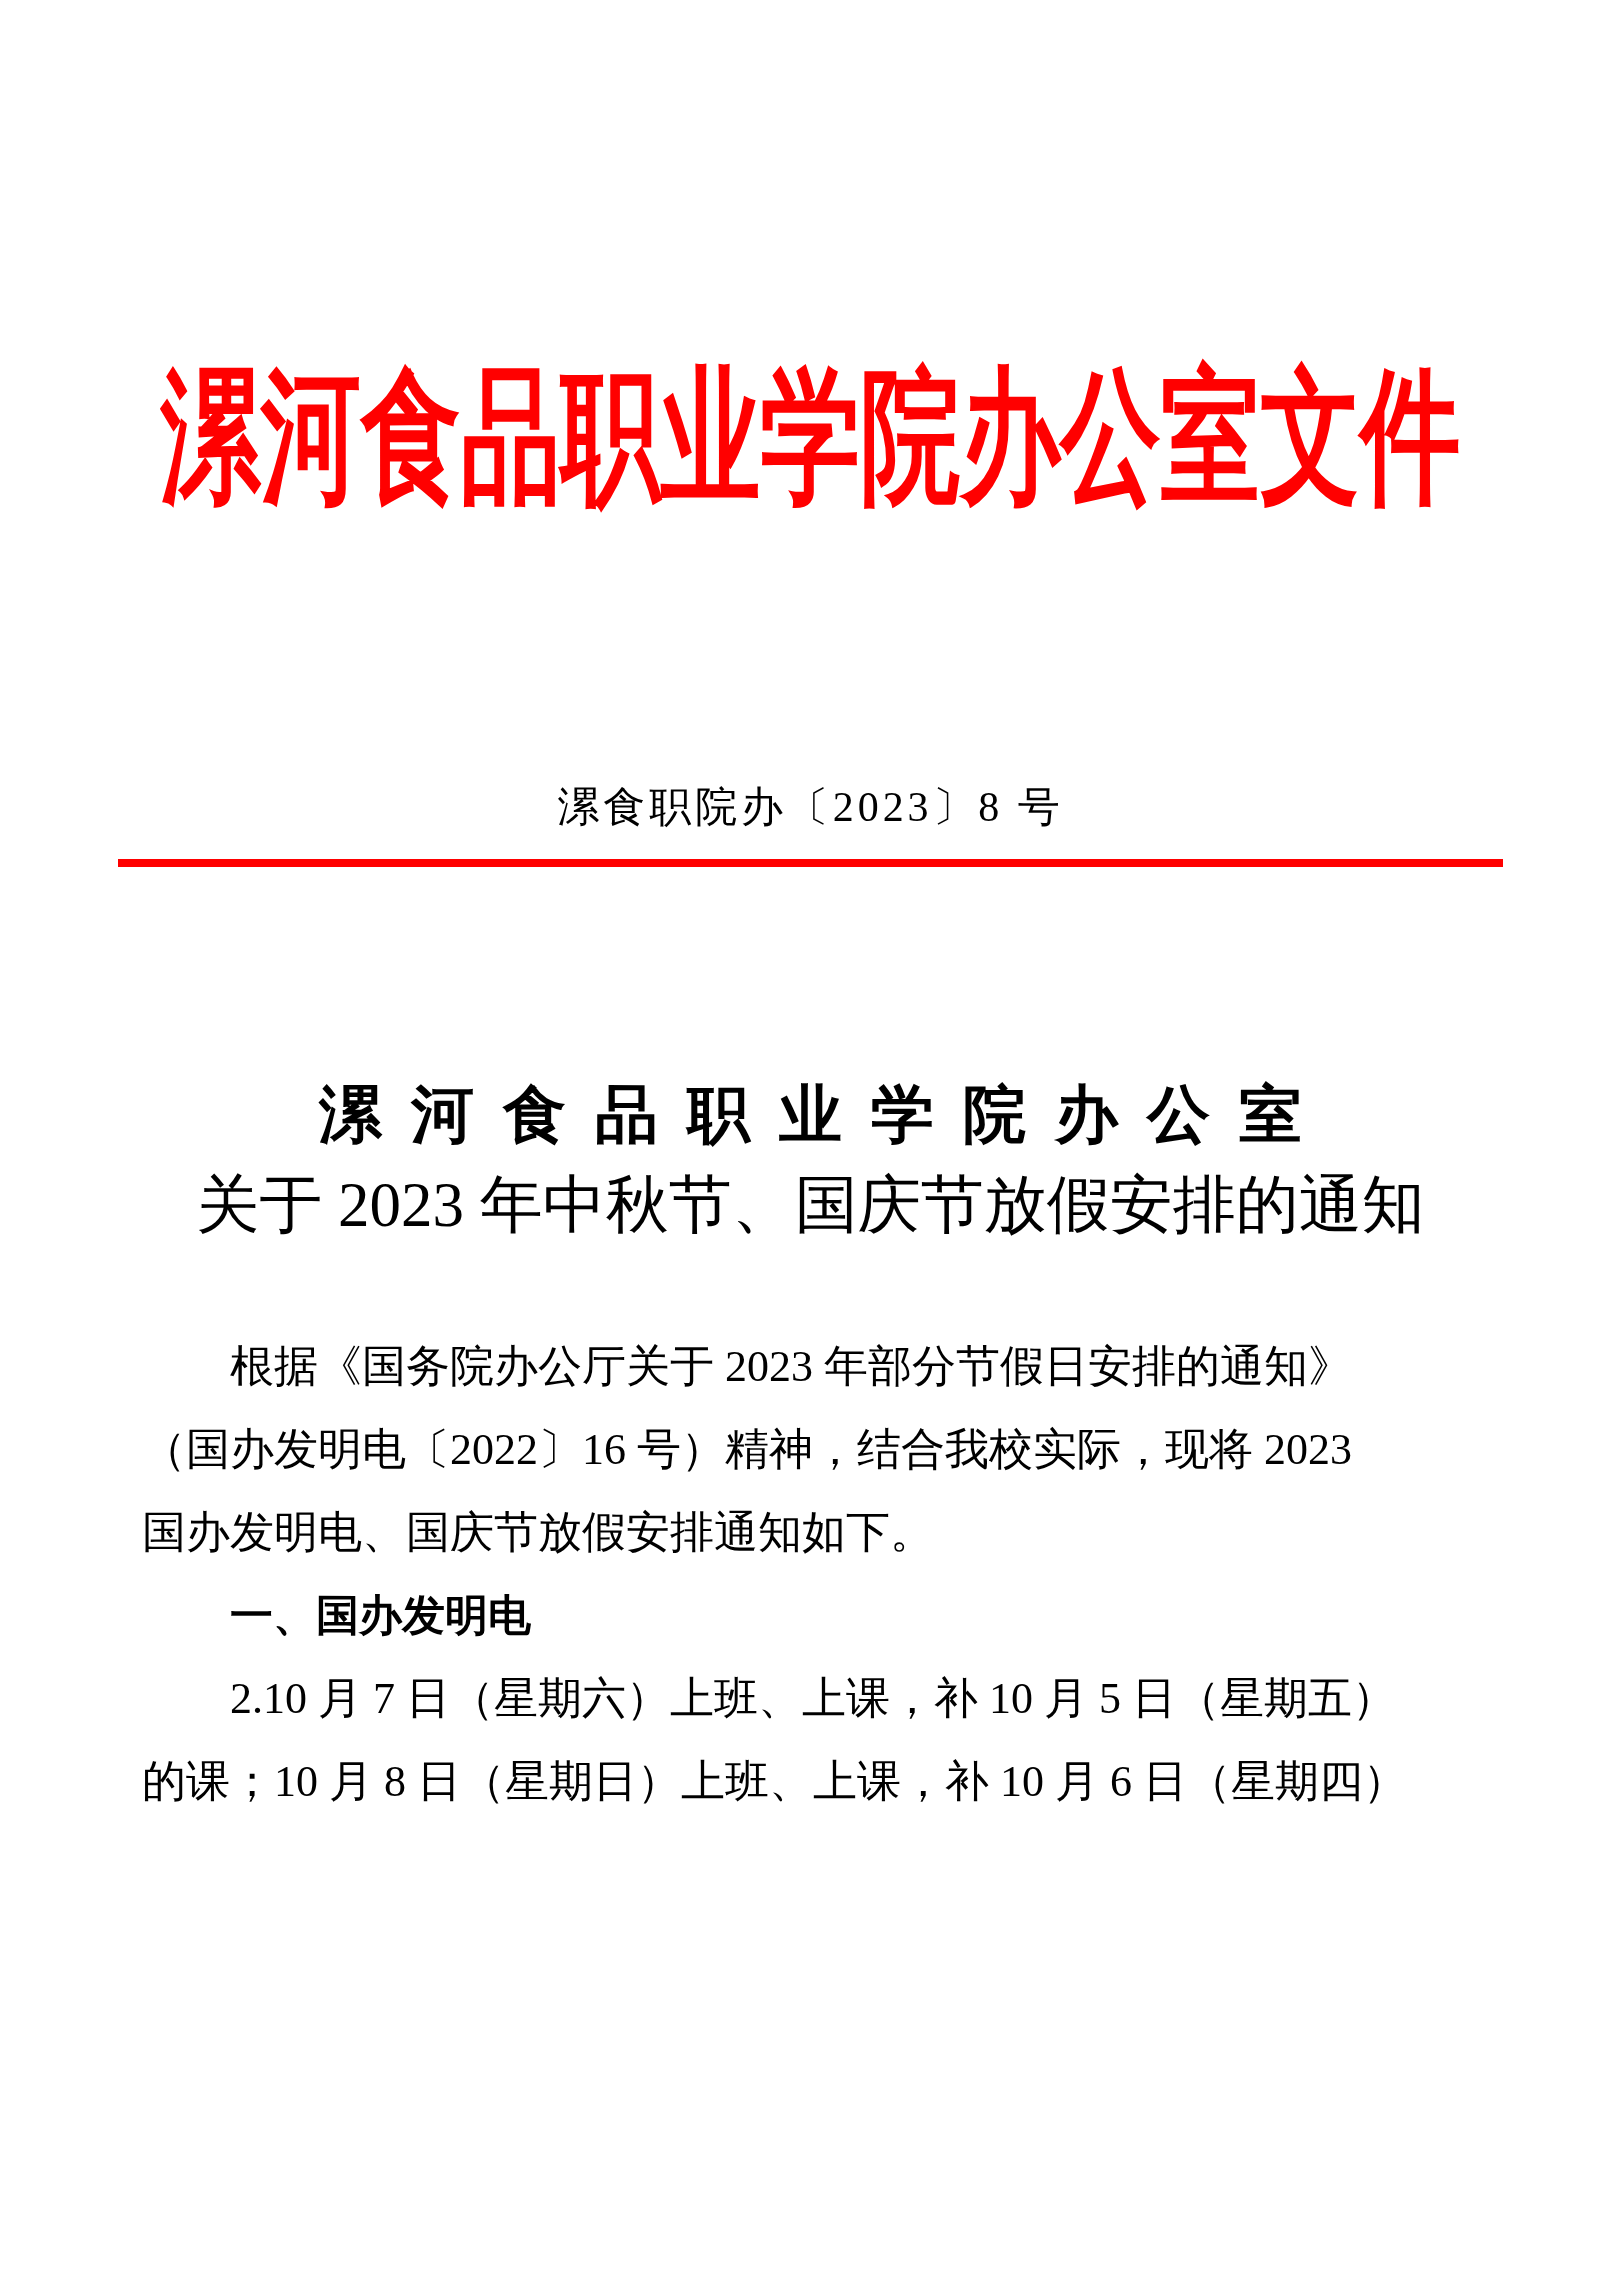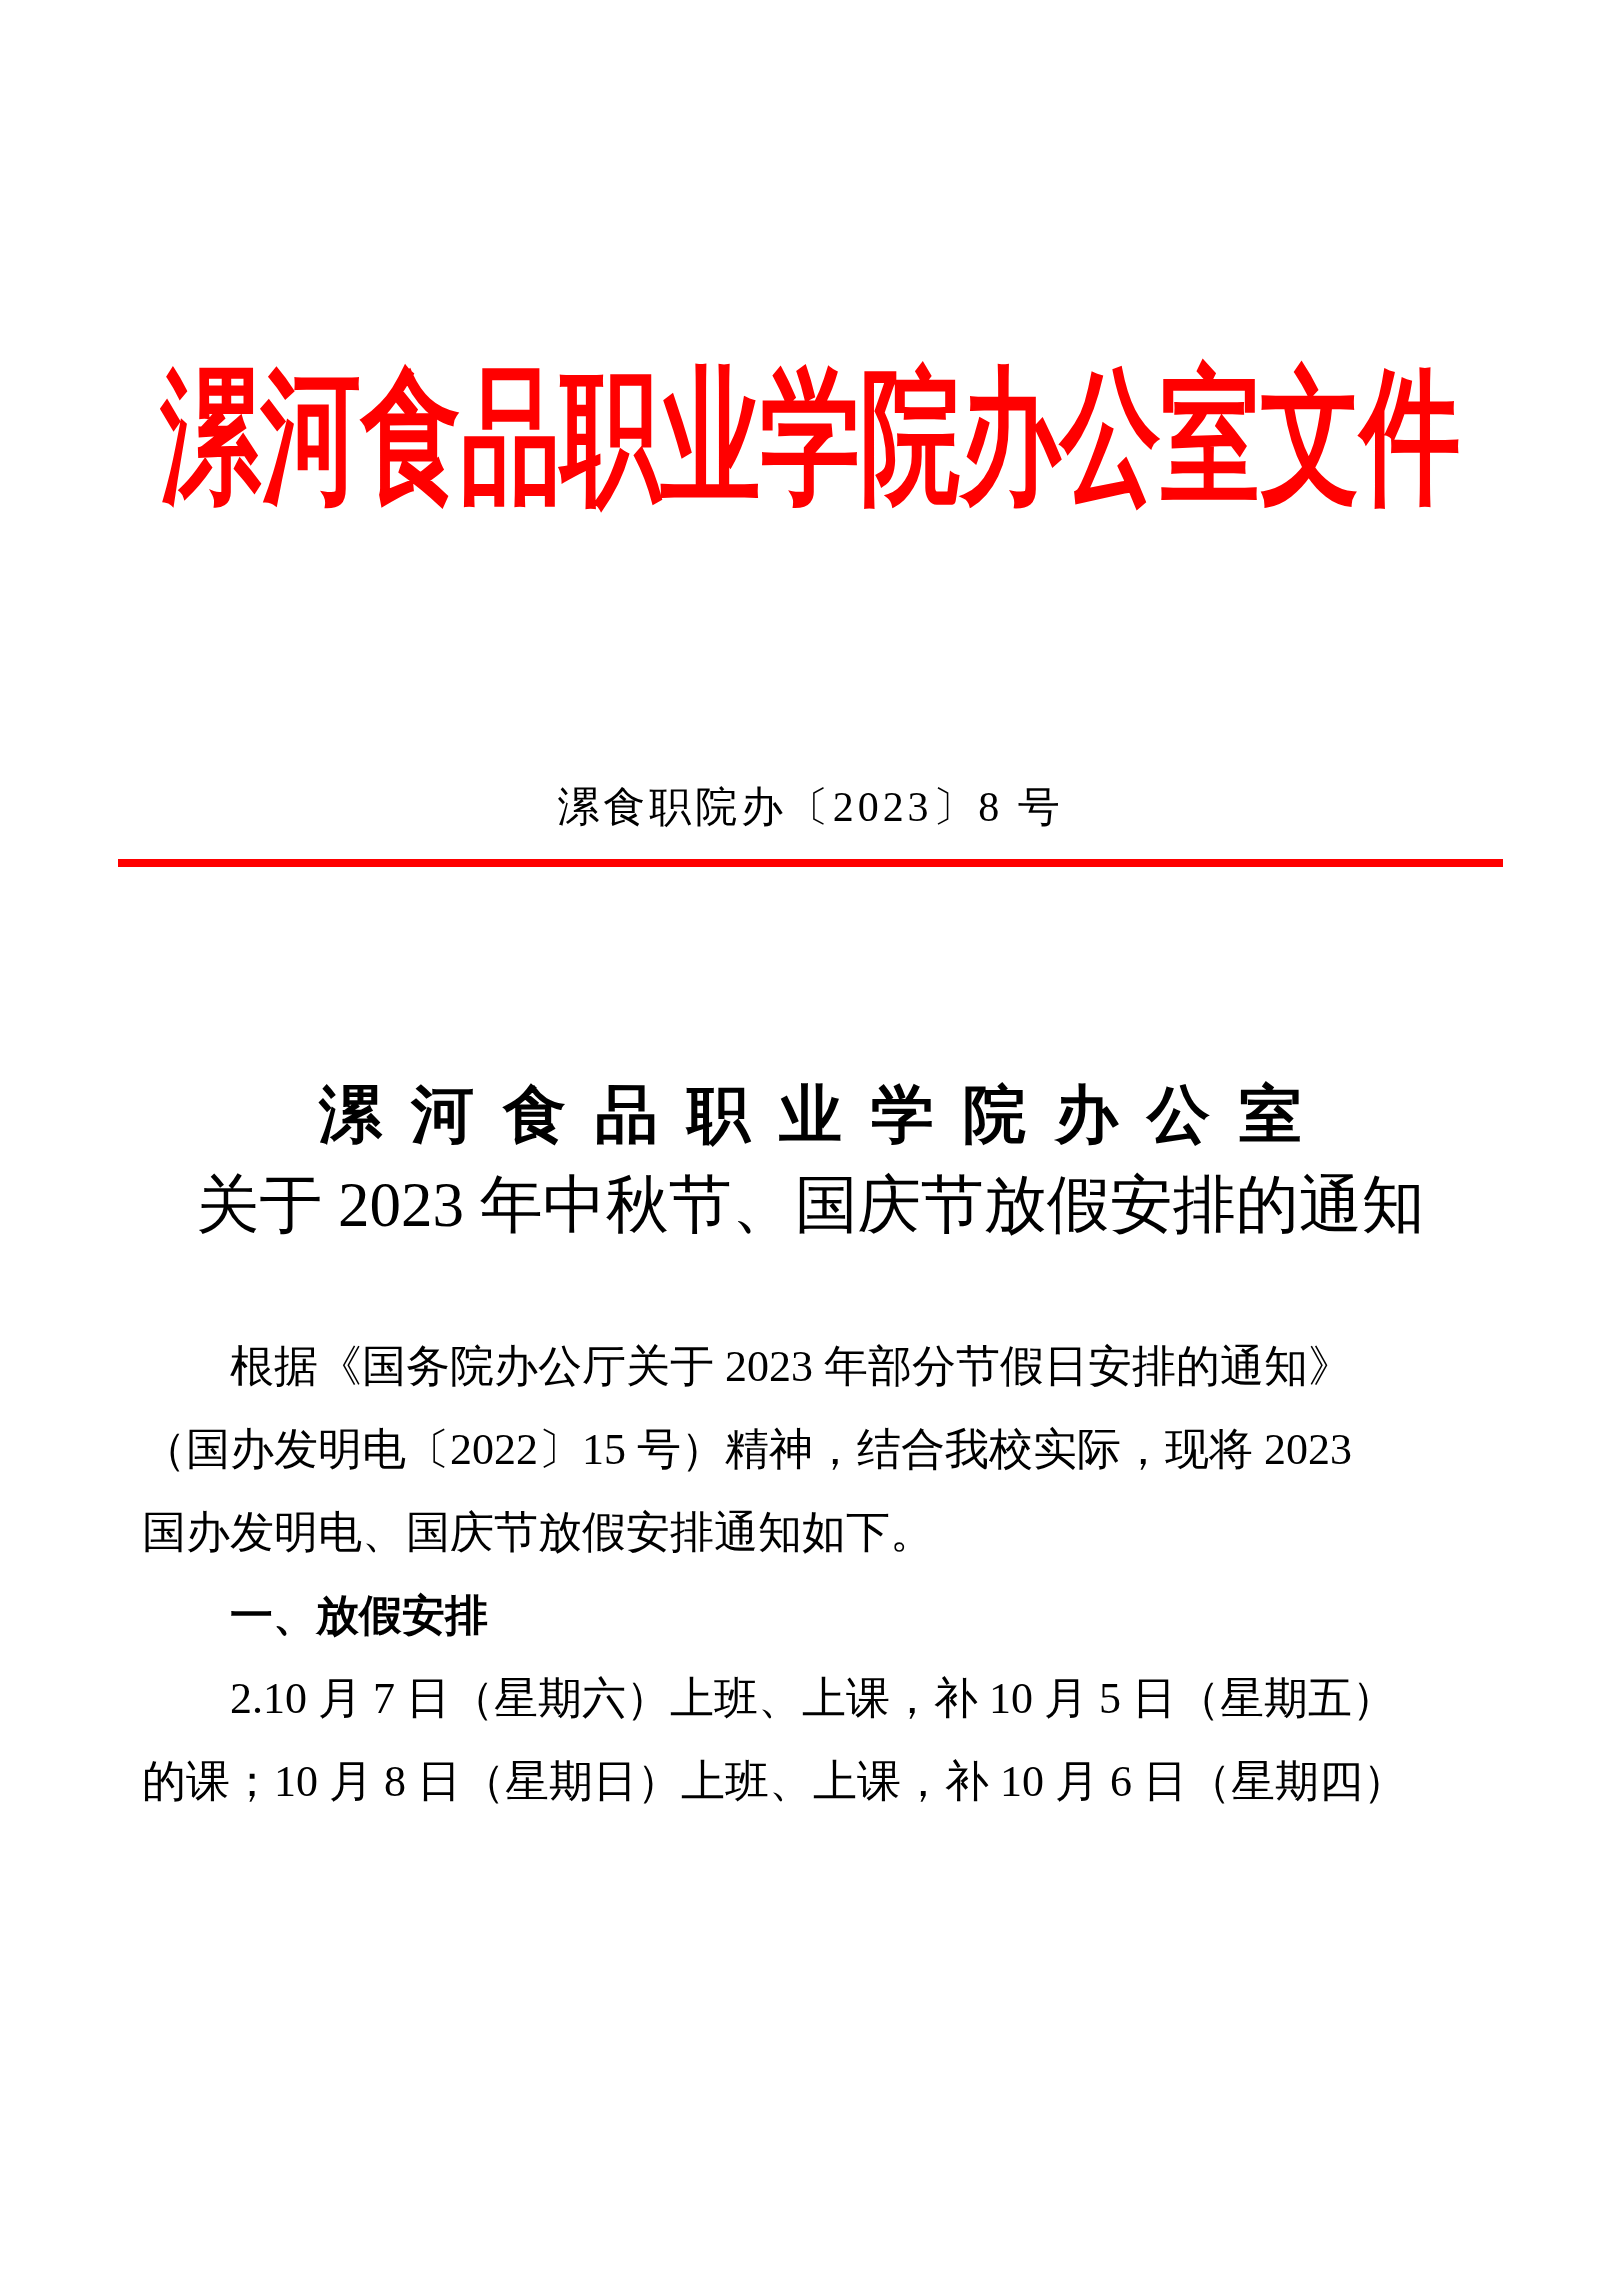--- a/index.html
+++ b/index.html
@@ -134,23 +134,23 @@
   <div class="doc-number">漯食职院办〔2023〕8 号</div>
 
   <div class="red-rule"></div>
 
   <div class="notice-title-1">漯河食品职业学院办公室</div>
 
   <div class="notice-title-2">关于 2023 年中秋节、国庆节放假安排的通知</div>
 
   <div class="body-block">
     <div class="body-line indent">根据《国务院办公厅关于 2023 年部分节假日安排的通知》</div>
-    <div class="body-line">（国办发明电〔2022〕15 号）精神，结合我校实际，现将 2023</div>
+    <div class="body-line">（国办发明电〔2022〕16 号）精神，结合我校实际，现将 2023</div>
     <div class="body-line">国办发明电、国庆节放假安排通知如下。</div>
-    <div class="body-line indent heading">一、放假安排</div>
+    <div class="body-line indent heading">一、国办发明电</div>
     <div class="body-line indent">2.10 月 7 日（星期六）上班、上课，补 10 月 5 日（星期五）</div>
     <div class="body-line">的课；10 月 8 日（星期日）上班、上课，补 10 月 6 日（星期四）</div>
   </div>
 
   <div class="page-number">1</div>
 
 </div>
 
 
 </body></html>

